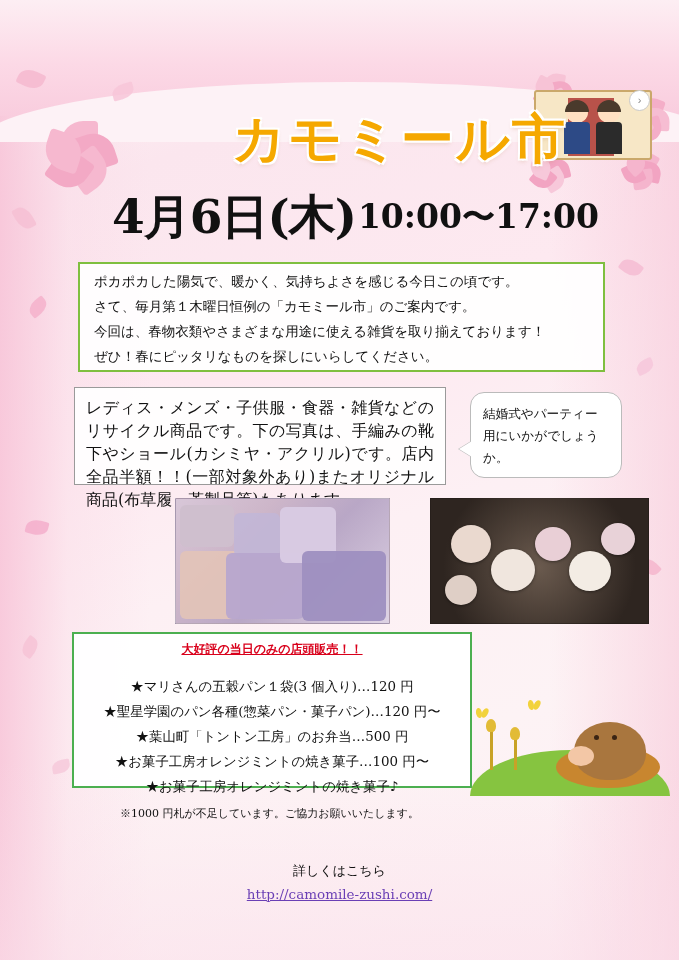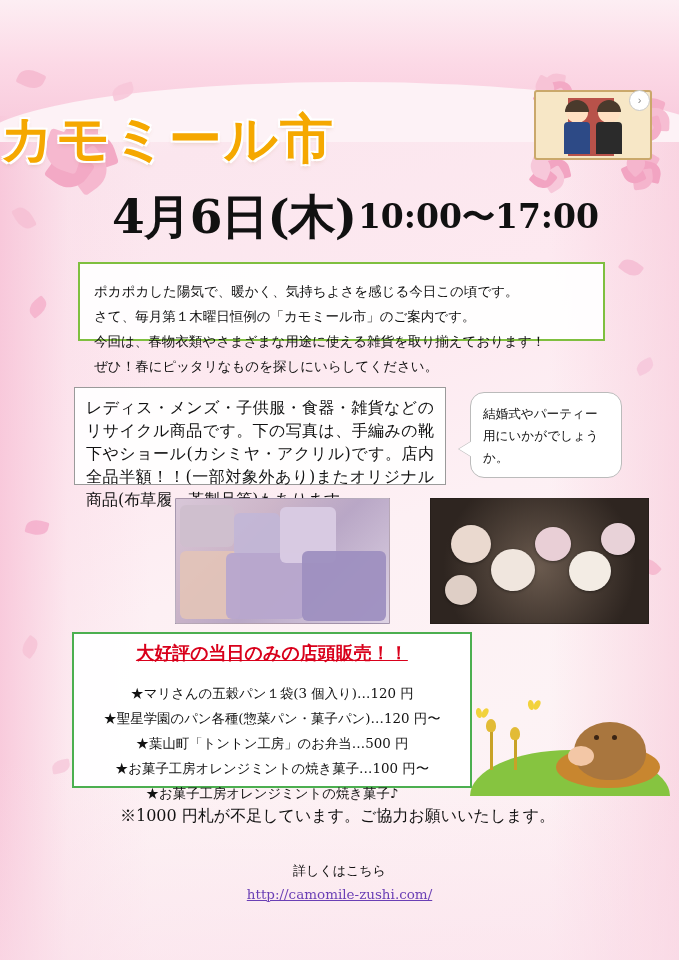--- a/index.html
+++ b/index.html
@@ -79,21 +79,21 @@
     height: 50%;
     border-radius: 60% 10% 60% 10%;
     left: 25%;
     top: 2%;
     transform-origin: 50% 96%;
   }
   
   .title-wrap {
     position: absolute;
     left: 0; top: 104px; width: 567px;
-    text-align: left;
+    text-align: right;
   }
   .main-title {
     display: inline-block;
     font-family: "DejaVu Sans", sans-serif;
     font-size: 53px;
     font-weight: bold;
     letter-spacing: 2px;
     color: #f5a800;
     -webkit-text-stroke: 2px #ffffff;
     paint-order: stroke fill;
@@ -122,23 +122,23 @@
     vertical-align: middle;
     margin-left: 2px;
   }
   
   .box {
     position: absolute;
     background: rgba(255,255,255,0.92);
     box-sizing: border-box;
   }
   #intro-box {
-    left: 78px; top: 262px; width: 527px; height: 79px;
+    left: 78px; top: 262px; width: 527px; height: 110px;
     border: 2px solid #7fbf3f;
-    padding: 16px 14px;
+    padding: 6px 14px;
   }
   #intro-box p {
     margin: 0 0 3px 0;
     font-family: "DejaVu Sans", sans-serif;
     font-size: 13.5px;
     line-height: 22px;
     color: #111;
   }
   #desc-box {
     left: 74px; top: 387px; width: 372px; height: 98px;
@@ -206,40 +206,40 @@
   
   #sale-box {
     left: 72px; top: 632px; width: 400px; height: 156px;
     border: 2px solid #4caf50;
     background: rgba(255,255,255,0.95);
     padding: 7px 8px 0 8px;
   }
   #sale-title {
     text-align: center;
     font-family: "DejaVu Sans", sans-serif;
-    font-size: 18px;
+    font-size: 12px;
     font-weight: bold;
     color: #d9001b;
     text-decoration: underline;
     margin-bottom: 3px;
   }
   #sale-box li {
     list-style: none;
     text-align: center;
     font-family: "DejaVu Serif", serif;
     font-size: 13.4px;
     line-height: 25px;
     color: #111;
   }
   #sale-box ul { margin: 16px; padding: 0; }
   
   .note {
     position: absolute;
     font-family: "DejaVu Serif", serif;
-    font-size: 16px;
+    font-size: 11px;
     color: #111;
     white-space: nowrap;
   }
   #note1 { left: 120px; top: 806px; }
   #note2 { left: 120px; top: 834px; }
   #more {
     position: absolute;
     left: 0; top: 862px; width: 679px;
     text-align: center;
     font-family: "DejaVu Serif", serif;

